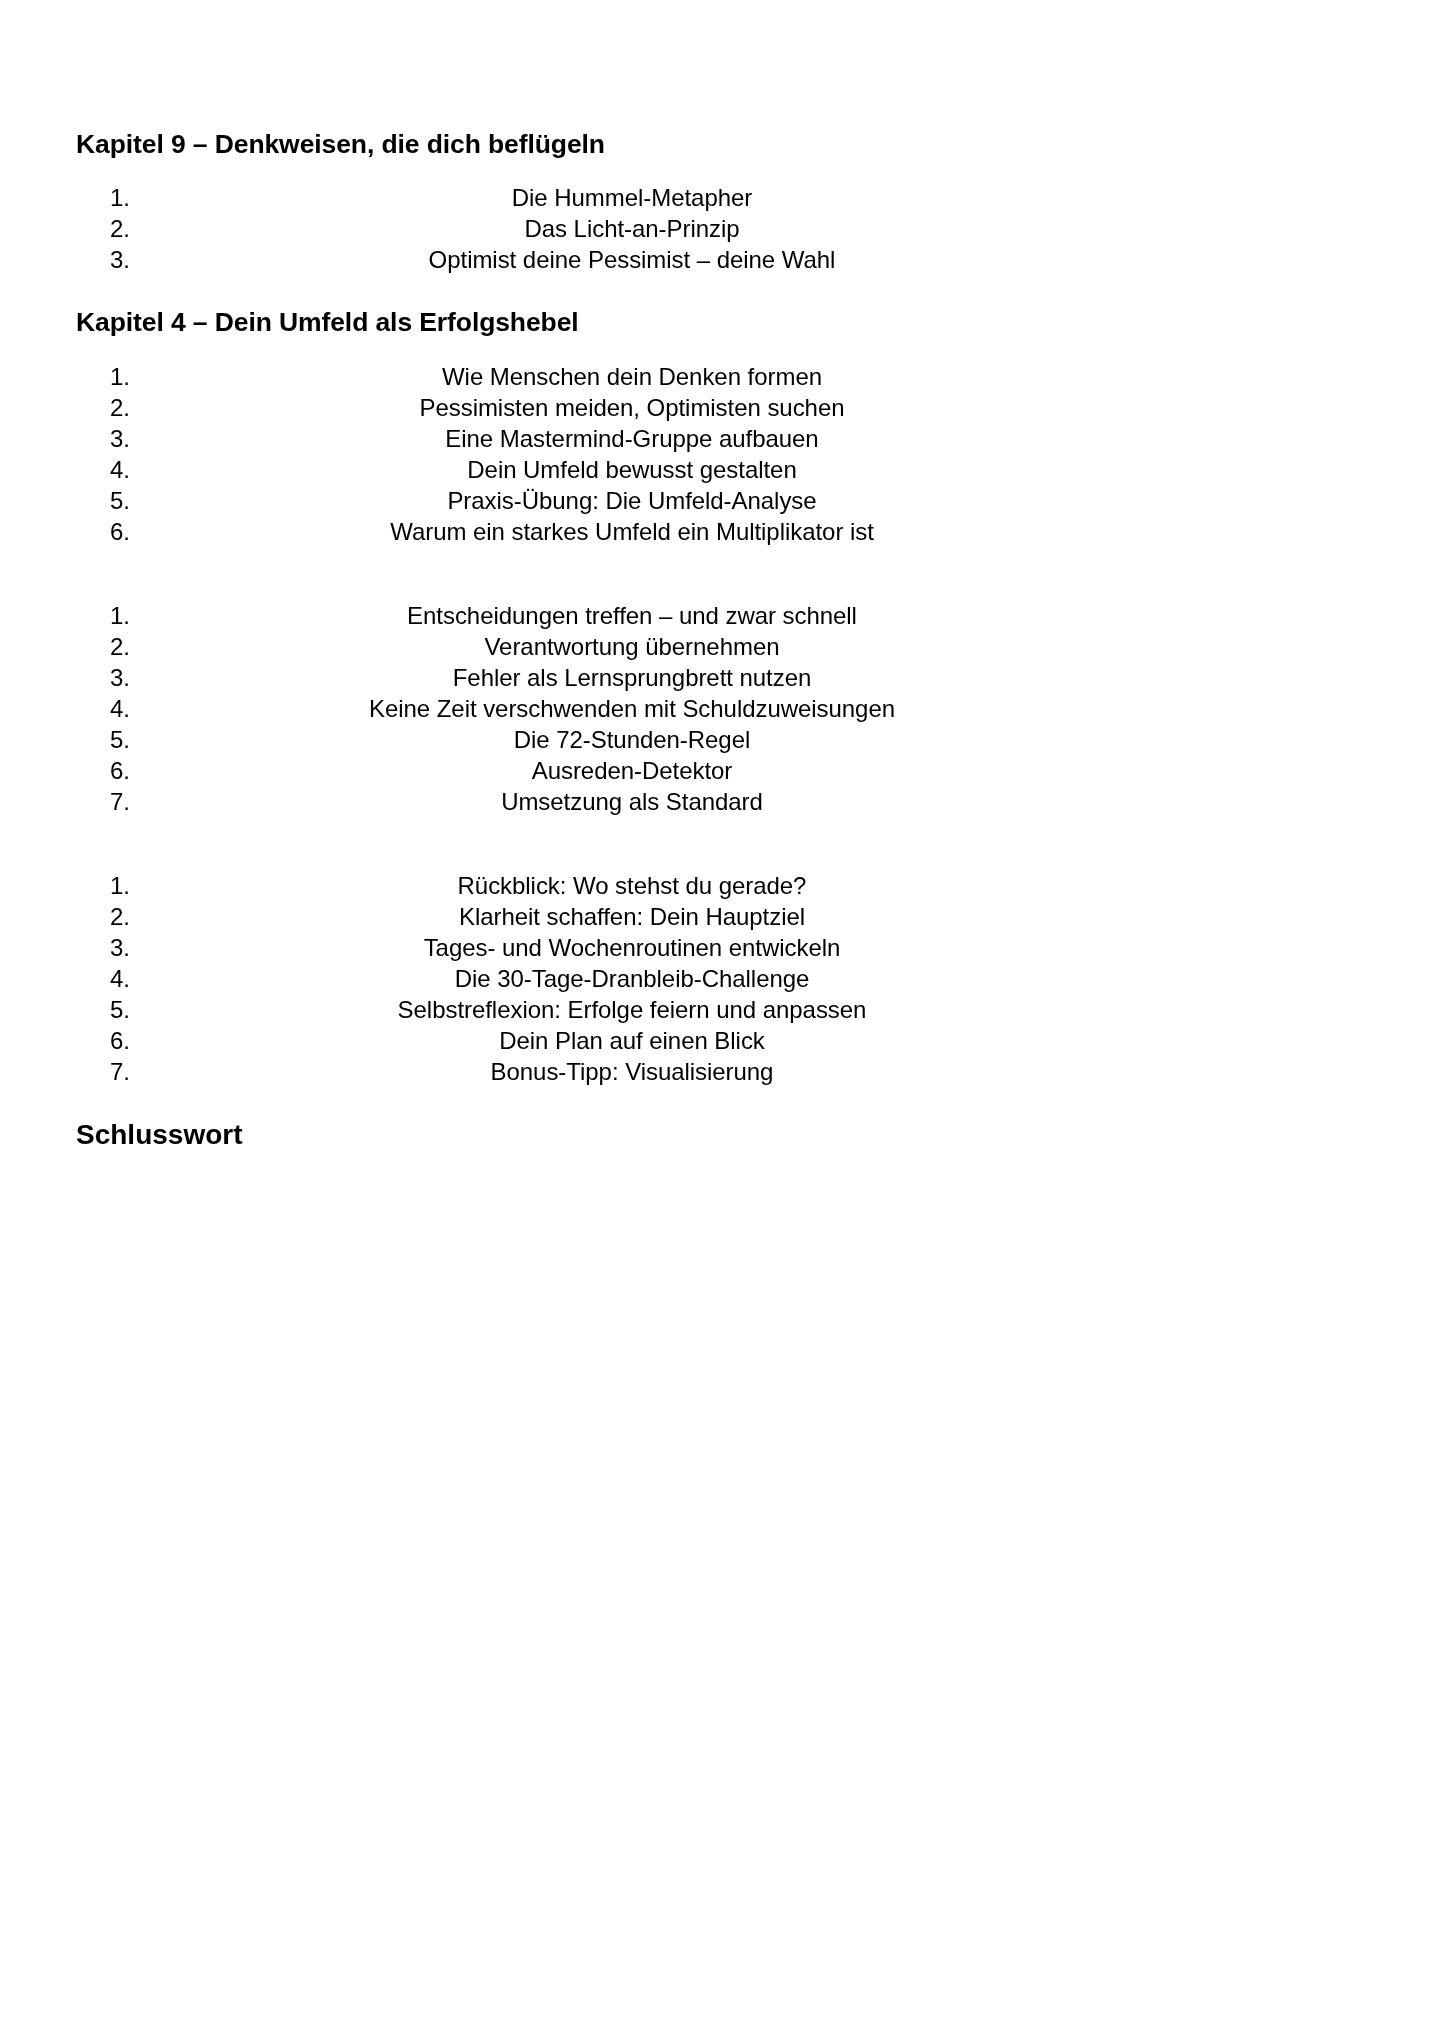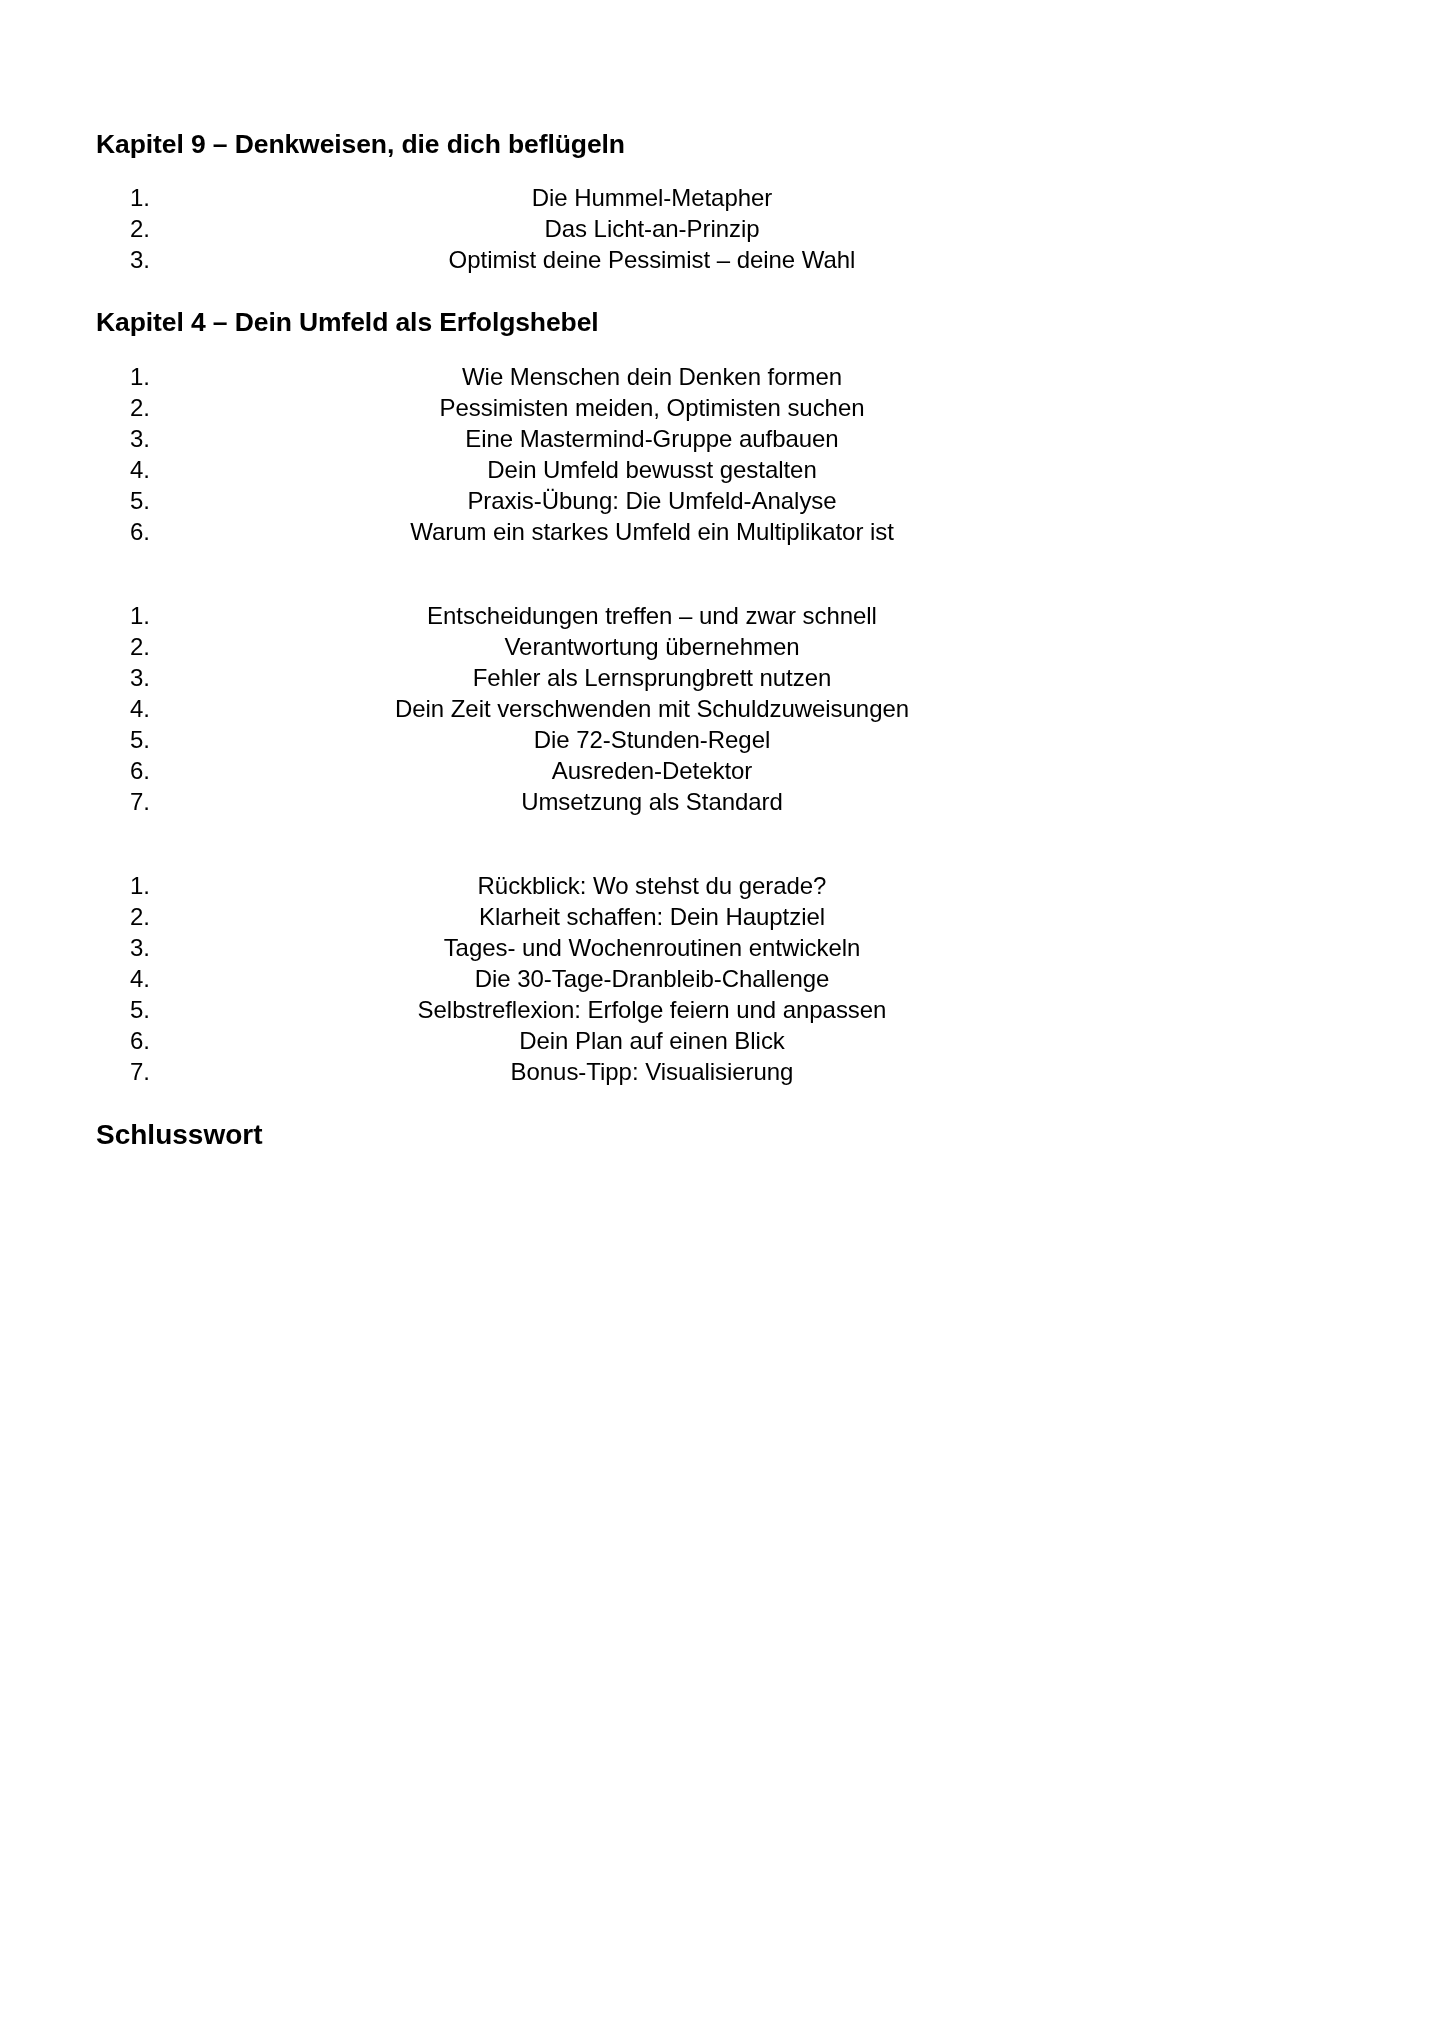--- a/index.html
+++ b/index.html
@@ -13,21 +13,21 @@
     font-family: "Liberation Sans", sans-serif;
     color: #000000;
     -webkit-font-smoothing: antialiased;
   }
   .page {
     position: relative;
     width: 1445px;
     height: 2043px;
     background: #ffffff;
     box-sizing: border-box;
-    padding: 128px 170px 0 96px;
+    padding: 128px 170px 0 76px;
   }
   .content {
     width: 1060px;
   }
   h2.chapter-heading {
     font-size: 26.5px;
     font-weight: bold;
     line-height: 1.22;
     margin: 0 0 0 0;
     letter-spacing: -0.1px;
@@ -138,21 +138,21 @@
         <li>
           <span class="marker">2.</span>
           <span class="item-text">Verantwortung übernehmen</span>
         </li>
         <li>
           <span class="marker">3.</span>
           <span class="item-text">Fehler als Lernsprungbrett nutzen</span>
         </li>
         <li>
           <span class="marker">4.</span>
-          <span class="item-text">Dein Zeit verschwenden mit Schuldzuweisungen</span>
+          <span class="item-text">Keine Zeit verschwenden mit Schuldzuweisungen</span>
         </li>
         <li>
           <span class="marker">5.</span>
           <span class="item-text">Die 72-Stunden-Regel</span>
         </li>
         <li>
           <span class="marker">6.</span>
           <span class="item-text">Ausreden-Detektor</span>
         </li>
         <li>

